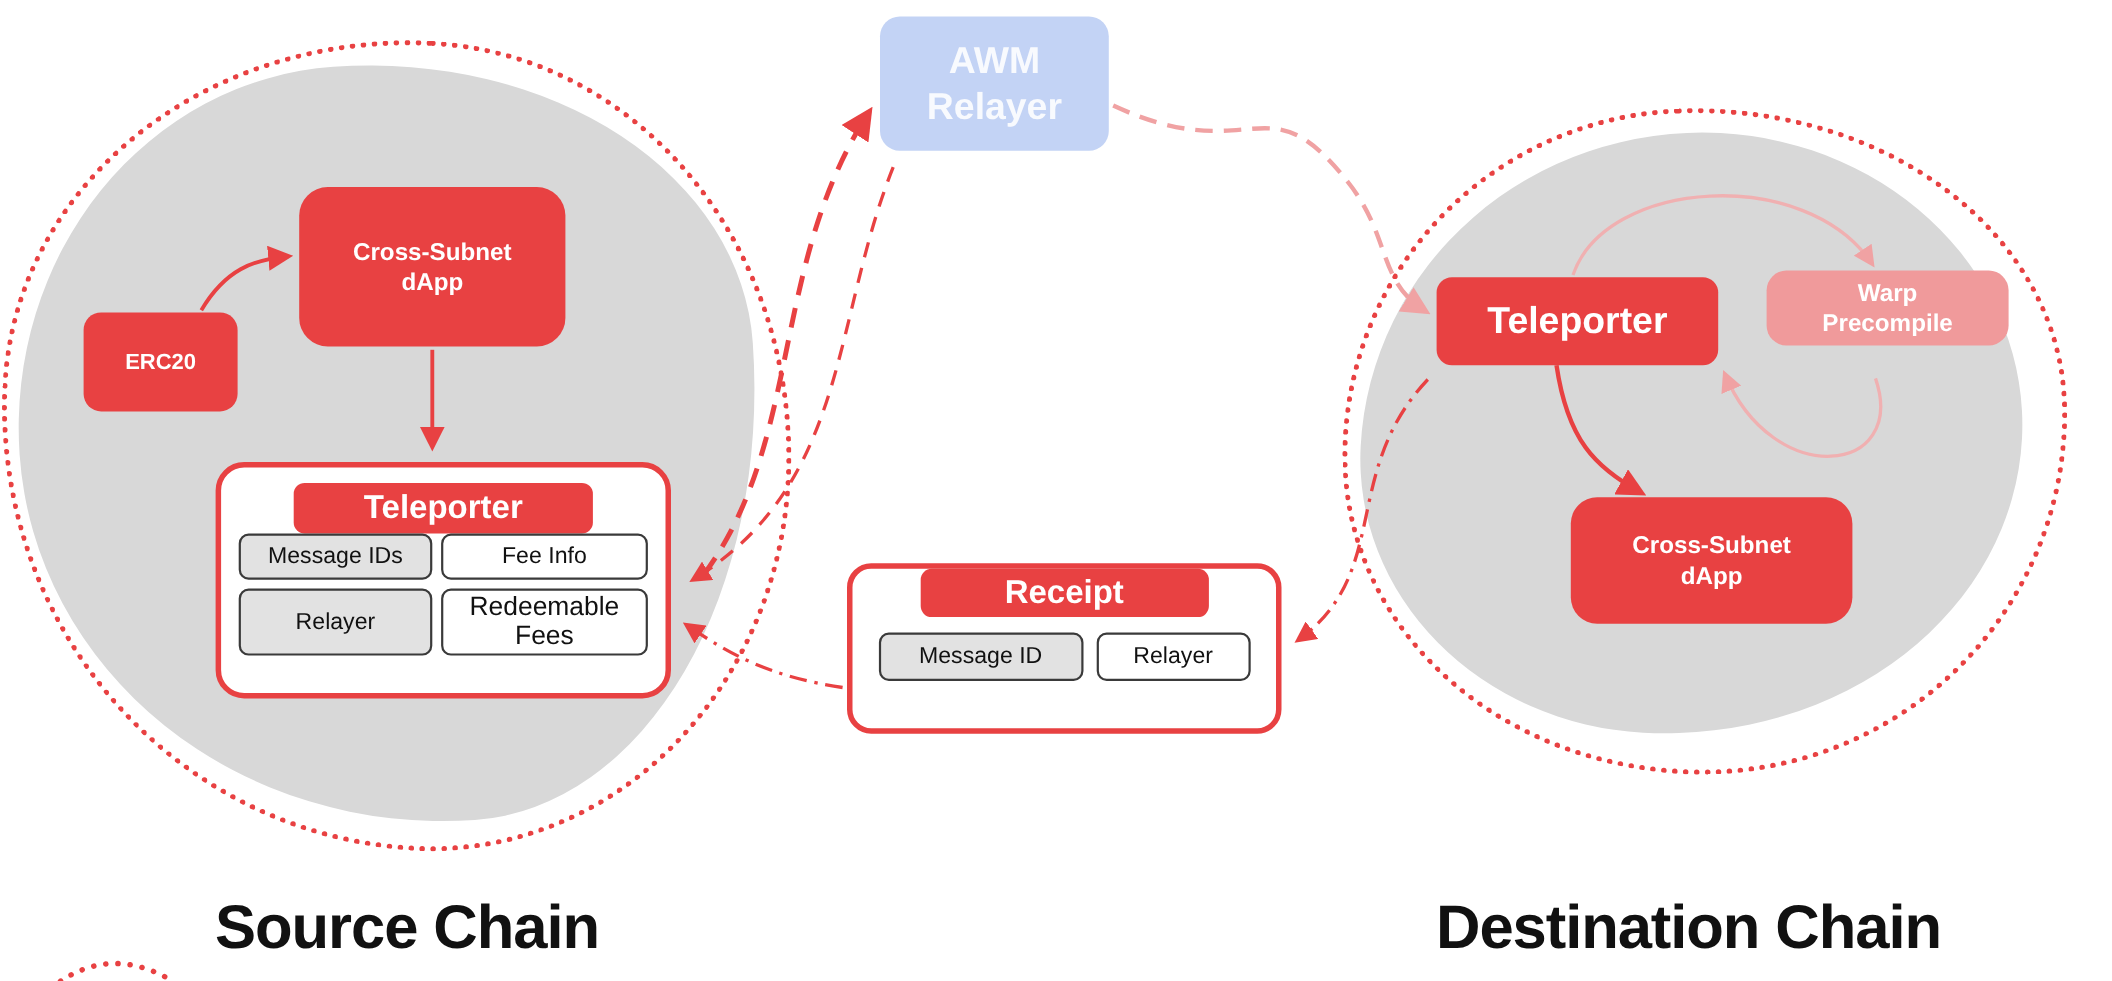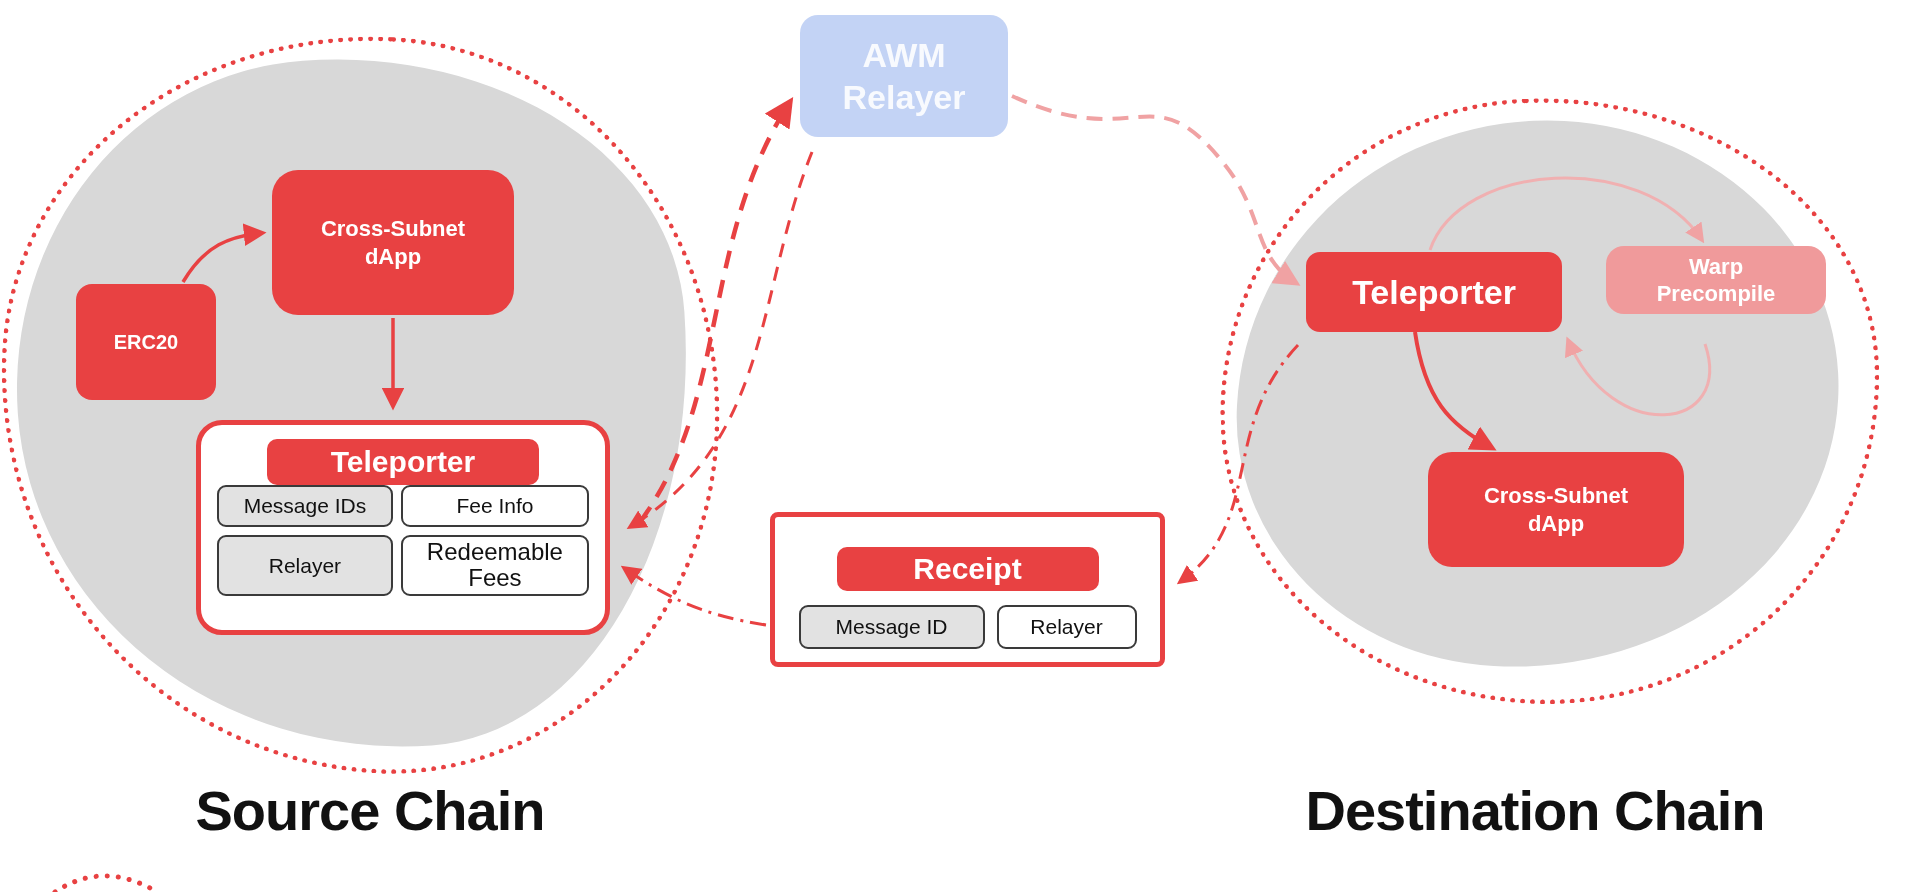--- a/index.html
+++ b/index.html
@@ -16,50 +16,50 @@
   .blob-dots{position:absolute;border:5px dotted #e84142;background:transparent;z-index:0;}
   .blob-dots-left{left:0px;top:36px;width:710px;height:726px;
     border-radius:52% 48% 45% 55% / 45% 52% 48% 55%;transform:rotate(3deg);}
   .blob-dots-right{left:1220px;top:98px;width:650px;height:596px;
     border-radius:48% 52% 50% 50% / 52% 46% 54% 48%;transform:rotate(-2deg);}
   .arrows{position:absolute;left:0;top:0;z-index:1;pointer-events:none;}
   
   .rbox{position:absolute;background:#e84142;color:#fff;font-weight:bold;
     display:flex;align-items:center;justify-content:center;text-align:center;
     z-index:2;line-height:1.25;}
-  .erc20{left:76px;top:284px;width:140px;height:116px;border-radius:16px;font-size:20px;}
+  .erc20{left:76px;top:284px;width:140px;height:90px;border-radius:16px;font-size:20px;}
   .dapp-src{left:272px;top:170px;width:242px;height:145px;border-radius:26px;font-size:22px;padding:0 34px;box-sizing:border-box;}
   .awm{left:800px;top:15px;width:208px;height:122px;border-radius:18px;
     background:#c3d3f5;color:rgba(255,255,255,0.88);font-size:34px;font-weight:600;
     padding:0 36px;box-sizing:border-box;}
   .tele-dst{left:1306px;top:252px;width:256px;height:80px;border-radius:14px;font-size:34px;}
   .warp{left:1606px;top:246px;width:220px;height:68px;border-radius:18px;
     background:#f09a9b;font-size:22px;padding:0 28px;box-sizing:border-box;}
   .dapp-dst{left:1428px;top:452px;width:256px;height:115px;border-radius:24px;font-size:22px;padding:0 36px;box-sizing:border-box;}
   
   .panel{position:absolute;background:#fff;border:5px solid #e84142;border-radius:26px;
     z-index:2;box-sizing:border-box;padding:14px 16px;}
   .tele-src-panel{left:196px;top:420px;width:414px;height:215px;}
-  .receipt-panel{left:770px;top:512px;width:395px;height:155px;border-radius:8px;padding:30px 20px;}
+  .receipt-panel{left:770px;top:512px;width:395px;height:155px;border-radius:22px;padding:0 20px;}
   .panel-header{background:#e84142;color:#fff;font-weight:bold;border-radius:10px;
     display:flex;align-items:center;justify-content:center;margin:0 auto;}
   .tele-src-header{width:272px;height:46px;font-size:30px;}
   .receipt-header{width:262px;height:44px;font-size:30px;}
   .cell-grid{display:grid;grid-template-columns:1fr 1.07fr;gap:8px;}
   .cell{border:2px solid #3a3a3a;border-radius:9px;min-height:42px;
     display:flex;align-items:center;justify-content:center;text-align:center;
     font-size:21px;color:#111;background:#fff;line-height:1.1;padding:2px 4px;box-sizing:border-box;}
   .cell.gray{background:#e2e2e2;}
   .cell.small{font-size:24px;}
   .receipt-row{display:flex;gap:12px;justify-content:center;margin-top:14px;}
   .receipt-row .cell{min-width:186px;height:44px;}
   .receipt-row .cell.w-sm{min-width:140px;}
   
   .chain-label{position:absolute;z-index:2;color:#111;font-weight:800;font-size:56px;
-    text-align:center;letter-spacing:-1px;}
+    text-align:center;letter-spacing:-1px;margin-top:32px;}
   .label-src{left:120px;top:778px;width:500px;}
   .label-dst{left:1245px;top:778px;width:580px;}
 </style>
 </head>
 <body>
 
 <div class="stage">
 
   <div class="blob blob-left"></div>
   <div class="blob-dots blob-dots-left"></div>

